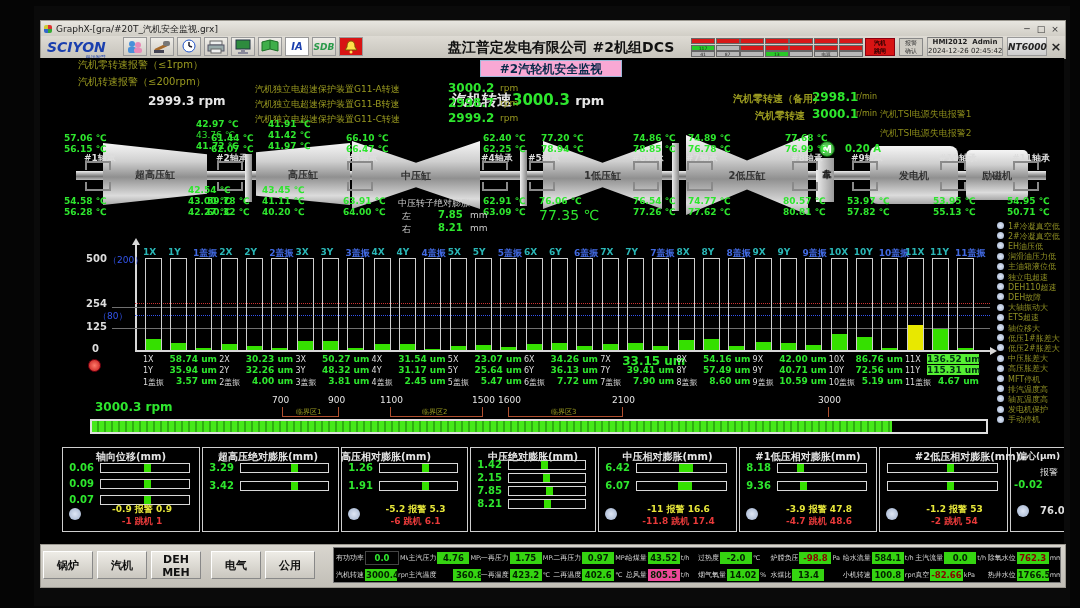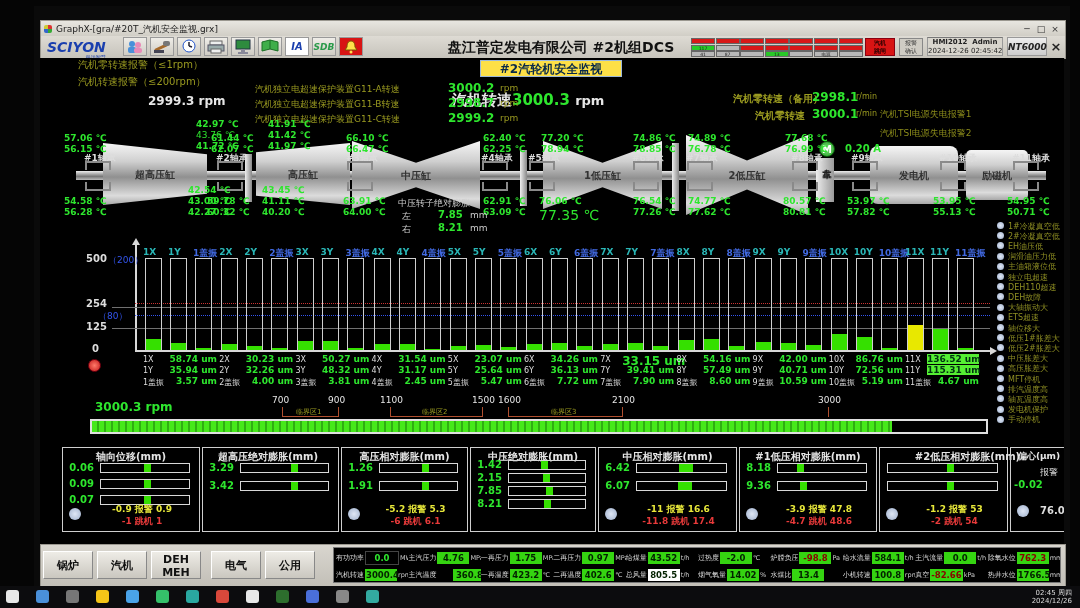--- a/index.html
+++ b/index.html
@@ -129,21 +129,21 @@
     </div>
     <div class="abs" style="left:886px;top:1px;width:76px;height:19px;background:#d8d5cd;border:1px solid #999;border-top-color:#777;font-size:7px;color:#222;text-align:center;line-height:9px;">
       <b><span>HMI2012</span>&nbsp;&nbsp;<span>Admin</span></b><br>
       <span>2024-12-26</span>&nbsp;<span>02:45:42</span>
     </div>
     <div class="abs" style="left:966px;top:1px;width:40px;height:19px;background:linear-gradient(#eee,#ccc);border:1px solid #999;color:#222;font-weight:bold;font-style:italic;font-size:9px;text-align:center;line-height:19px;"><span>NT6000</span></div>
     <div class="abs" style="left:1008px;top:1px;width:14px;height:19px;color:#222;font-weight:bold;font-size:13px;text-align:center;line-height:19px;"><span>×</span></div>
   </div>
 
   <div id="main">
-    <div class="abs" style="left:440px;top:2px;width:142px;height:17px;background:#fde047;border:1px solid #9db8d8;color:#082a4a;font-weight:bold;font-size:12px;text-align:center;line-height:17px;">#2汽轮机安全监视</div>
+    <div class="abs" style="left:440px;top:2px;width:142px;height:17px;background:#f9a8d4;border:1px solid #9db8d8;color:#082a4a;font-weight:bold;font-size:12px;text-align:center;line-height:17px;">#2汽轮机安全监视</div>
     <div class="abs" style="left:412px;top:33px;font-size:15px;font-weight:bold;">
       <span class="wht">汽机转速</span><span class="grn">3000.3</span>
       <span class="wht" style="font-size:13px;">rpm</span>
     </div>
   <div class="abs" style="left: 38px; top: 0px; font-size: 10px; color: rgb(154, 154, 32);">汽机零转速报警（≤1rpm）</div>
       <div class="abs" style="left: 38px; top: 17px; font-size: 10px; color: rgb(154, 154, 32);">汽机转速报警（≤200rpm）</div>
       <div class="abs" style="left: 108px; top: 36px; font-size: 12px; font-weight: bold; color: rgb(230, 230, 230);">2999.3 rpm</div>
       <div class="abs" style="left: 215px; top: 25px; font-size: 9px; color: rgb(154, 154, 32);">汽机独立电超速保护装置G11-A转速</div>
       <div class="abs" style="left: 408px; top: 23px; font-size: 12px; font-weight: bold; color: rgb(46, 230, 46);">3000.2</div>
       <div class="abs" style="left: 460px; top: 25px; font-size: 9px; color: rgb(154, 154, 32);">rpm</div>
@@ -533,21 +533,21 @@
       <div class="abs" style="left: 48px; top: 457px; width: 108px; text-align: center; font-size: 9px; font-weight: bold; color: rgb(232, 58, 58);">-1  跳机  1</div>
       <div class="abs" style="left: 162px; top: 389px; width: 137px; height: 85px; border: 1px solid rgb(207, 207, 207);"></div>
       <div class="abs" style="left: 162px; top: 392px; width: 132px; text-align: center; font-size: 10px; font-weight: bold; color: rgb(230, 230, 230);">超高压绝对膨胀(mm)</div>
       <div class="abs" style="left: 166px; top: 404px; width: 28px; text-align: right; font-size: 10px; font-weight: bold; color: rgb(46, 230, 46);">3.29</div>
       <div class="abs" style="left: 200px; top: 405px; width: 89px; height: 10px; border: 1px solid rgb(216, 216, 216);"></div>
       <div class="abs" style="left: 250.6px; top: 406px; width: 7px; height: 8px; background: rgb(53, 224, 0);"></div>
       <div class="abs" style="left: 166px; top: 422px; width: 28px; text-align: right; font-size: 10px; font-weight: bold; color: rgb(46, 230, 46);">3.42</div>
       <div class="abs" style="left: 200px; top: 423px; width: 89px; height: 10px; border: 1px solid rgb(216, 216, 216);"></div>
       <div class="abs" style="left: 250.6px; top: 424px; width: 7px; height: 8px; background: rgb(53, 224, 0);"></div>
       <div class="abs" style="left: 301px; top: 389px; width: 127px; height: 85px; border: 1px solid rgb(207, 207, 207);"></div>
-      <div class="abs" style="left: 301px; top: 392px; width: 127px; text-align: center; font-size: 10px; font-weight: bold; color: rgb(230, 230, 230);">高压相对膨胀(mm)</div>
+      <div class="abs" style="left: 301px; top: 392px; width: 127px; text-align: left; font-size: 10px; font-weight: bold; color: rgb(230, 230, 230);">高压相对膨胀(mm)</div>
       <div class="abs" style="left: 305px; top: 404px; width: 28px; text-align: right; font-size: 10px; font-weight: bold; color: rgb(46, 230, 46);">1.26</div>
       <div class="abs" style="left: 339px; top: 405px; width: 79px; height: 10px; border: 1px solid rgb(216, 216, 216);"></div>
       <div class="abs" style="left: 382px; top: 406px; width: 7px; height: 8px; background: rgb(53, 224, 0);"></div>
       <div class="abs" style="left: 305px; top: 422px; width: 28px; text-align: right; font-size: 10px; font-weight: bold; color: rgb(46, 230, 46);">1.91</div>
       <div class="abs" style="left: 339px; top: 423px; width: 79px; height: 10px; border: 1px solid rgb(216, 216, 216);"></div>
       <div class="abs" style="left: 382px; top: 424px; width: 7px; height: 8px; background: rgb(53, 224, 0);"></div>
       <div class="abs" style="left: 308px; top: 450px; width: 12px; height: 12px; border-radius: 50%; background: radial-gradient(rgb(223, 231, 245), rgb(159, 176, 204));"></div>
       <div class="abs" style="left: 327px; top: 445px; width: 97px; text-align: center; font-size: 9px; font-weight: bold; color: rgb(232, 232, 58);">-5.2  报警  5.3</div>
       <div class="abs" style="left: 327px; top: 457px; width: 97px; text-align: center; font-size: 9px; font-weight: bold; color: rgb(232, 58, 58);">-6  跳机  6.1</div>
       <div class="abs" style="left: 430px; top: 389px; width: 126px; height: 85px; border: 1px solid rgb(207, 207, 207);"></div>
@@ -691,21 +691,21 @@
             <span class="chip" style="min-width: 30px; height: 12px; line-height: 12px; font-size: 8.5px; padding: 0px 1px; background: rgb(53, 212, 17); color: rgb(3, 34, 0);">423.2</span>
             <span style="color: rgb(204, 204, 204); font-size: 6.5px; margin-left: 1px;">℃</span>
           </div>
           <div style="flex: 1 1 0px; display: flex; align-items: center; overflow: hidden;">
             <span style="color: rgb(221, 221, 221); font-size: 7px; margin-right: 1px;">二再温度</span>
             <span class="chip" style="min-width: 30px; height: 12px; line-height: 12px; font-size: 8.5px; padding: 0px 1px; background: rgb(53, 212, 17); color: rgb(3, 34, 0);">402.6</span>
             <span style="color: rgb(204, 204, 204); font-size: 6.5px; margin-left: 1px;">℃</span>
           </div>
           <div style="flex: 1 1 0px; display: flex; align-items: center; overflow: hidden;">
             <span style="color: rgb(221, 221, 221); font-size: 7px; margin-right: 1px;">总风量</span>
-            <span class="chip" style="min-width: 30px; height: 12px; line-height: 12px; font-size: 8.5px; padding: 0px 1px; background: #ffffff; color: rgb(3, 34, 0);">805.5</span>
+            <span class="chip" style="min-width: 30px; height: 12px; line-height: 12px; font-size: 8.5px; padding: 0px 1px; background: #ec4899; color: rgb(3, 34, 0);">805.5</span>
             <span style="color: rgb(204, 204, 204); font-size: 6.5px; margin-left: 1px;">t/h</span>
           </div>
           <div style="flex: 1 1 0px; display: flex; align-items: center; overflow: hidden;">
             <span style="color: rgb(221, 221, 221); font-size: 7px; margin-right: 1px;">烟气氧量</span>
             <span class="chip" style="min-width: 30px; height: 12px; line-height: 12px; font-size: 8.5px; padding: 0px 1px; background: rgb(53, 212, 17); color: rgb(3, 34, 0);">14.02</span>
             <span style="color: rgb(204, 204, 204); font-size: 6.5px; margin-left: 1px;">%</span>
           </div>
           <div style="flex: 1 1 0px; display: flex; align-items: center; overflow: hidden;">
             <span style="color: rgb(221, 221, 221); font-size: 7px; margin-right: 1px;">水煤比</span>
             <span class="chip" style="min-width: 30px; height: 12px; line-height: 12px; font-size: 8.5px; padding: 0px 1px; background: rgb(53, 212, 17); color: rgb(3, 34, 0);">13.4</span>
@@ -723,33 +723,13 @@
           </div>
           <div style="flex: 1 1 0px; display: flex; align-items: center; overflow: hidden;">
             <span style="color: rgb(221, 221, 221); font-size: 7px; margin-right: 1px;">热井水位</span>
             <span class="chip" style="min-width: 30px; height: 12px; line-height: 12px; font-size: 8.5px; padding: 0px 1px; background: rgb(53, 212, 17); color: rgb(3, 34, 0);">1766.5</span>
             <span style="color: rgb(204, 204, 204); font-size: 6.5px; margin-left: 1px;">mm</span>
           </div>
         </div>
       </div>
   </div>
 
-  <div id="taskbar">
-    <div class="abs" id="taskicons" style="left:6px;top:4px;height:14px;">
-        <div class="abs" style="left: 0px; top: 0px; width: 13px; height: 13px; border-radius: 3px; background: rgb(232, 232, 232);"></div>
-        <div class="abs" style="left: 30px; top: 0px; width: 13px; height: 13px; border-radius: 3px; background: rgb(74, 144, 217);"></div>
-        <div class="abs" style="left: 60px; top: 0px; width: 13px; height: 13px; border-radius: 3px; background: rgb(119, 119, 119);"></div>
-        <div class="abs" style="left: 90px; top: 0px; width: 13px; height: 13px; border-radius: 3px; background: rgb(245, 197, 24);"></div>
-        <div class="abs" style="left: 120px; top: 0px; width: 13px; height: 13px; border-radius: 3px; background: rgb(74, 163, 232);"></div>
-        <div class="abs" style="left: 150px; top: 0px; width: 13px; height: 13px; border-radius: 3px; background: rgb(53, 192, 106);"></div>
-        <div class="abs" style="left: 180px; top: 0px; width: 13px; height: 13px; border-radius: 3px; background: rgb(42, 168, 160);"></div>
-        <div class="abs" style="left: 210px; top: 0px; width: 13px; height: 13px; border-radius: 3px; background: rgb(217, 72, 59);"></div>
-        <div class="abs" style="left: 240px; top: 0px; width: 13px; height: 13px; border-radius: 3px; background: rgb(232, 232, 232);"></div>
-        <div class="abs" style="left: 270px; top: 0px; width: 13px; height: 13px; border-radius: 3px; background: rgb(45, 110, 45);"></div>
-        <div class="abs" style="left: 300px; top: 0px; width: 13px; height: 13px; border-radius: 3px; background: rgb(74, 111, 217);"></div>
-        <div class="abs" style="left: 330px; top: 0px; width: 13px; height: 13px; border-radius: 3px; background: rgb(136, 136, 136);"></div>
-        <div class="abs" style="left: 360px; top: 0px; width: 13px; height: 13px; border-radius: 3px; background: rgb(51, 170, 160);"></div>
-      </div>
-    <div class="abs" style="right:8px;top:3px;text-align:right;color:#ddd;font-size:7px;line-height:8px;">
-      <span>02:45 周四</span><br><span>2024/12/26</span>
-    </div>
-  </div>
 </div>
 
 </body></html>

